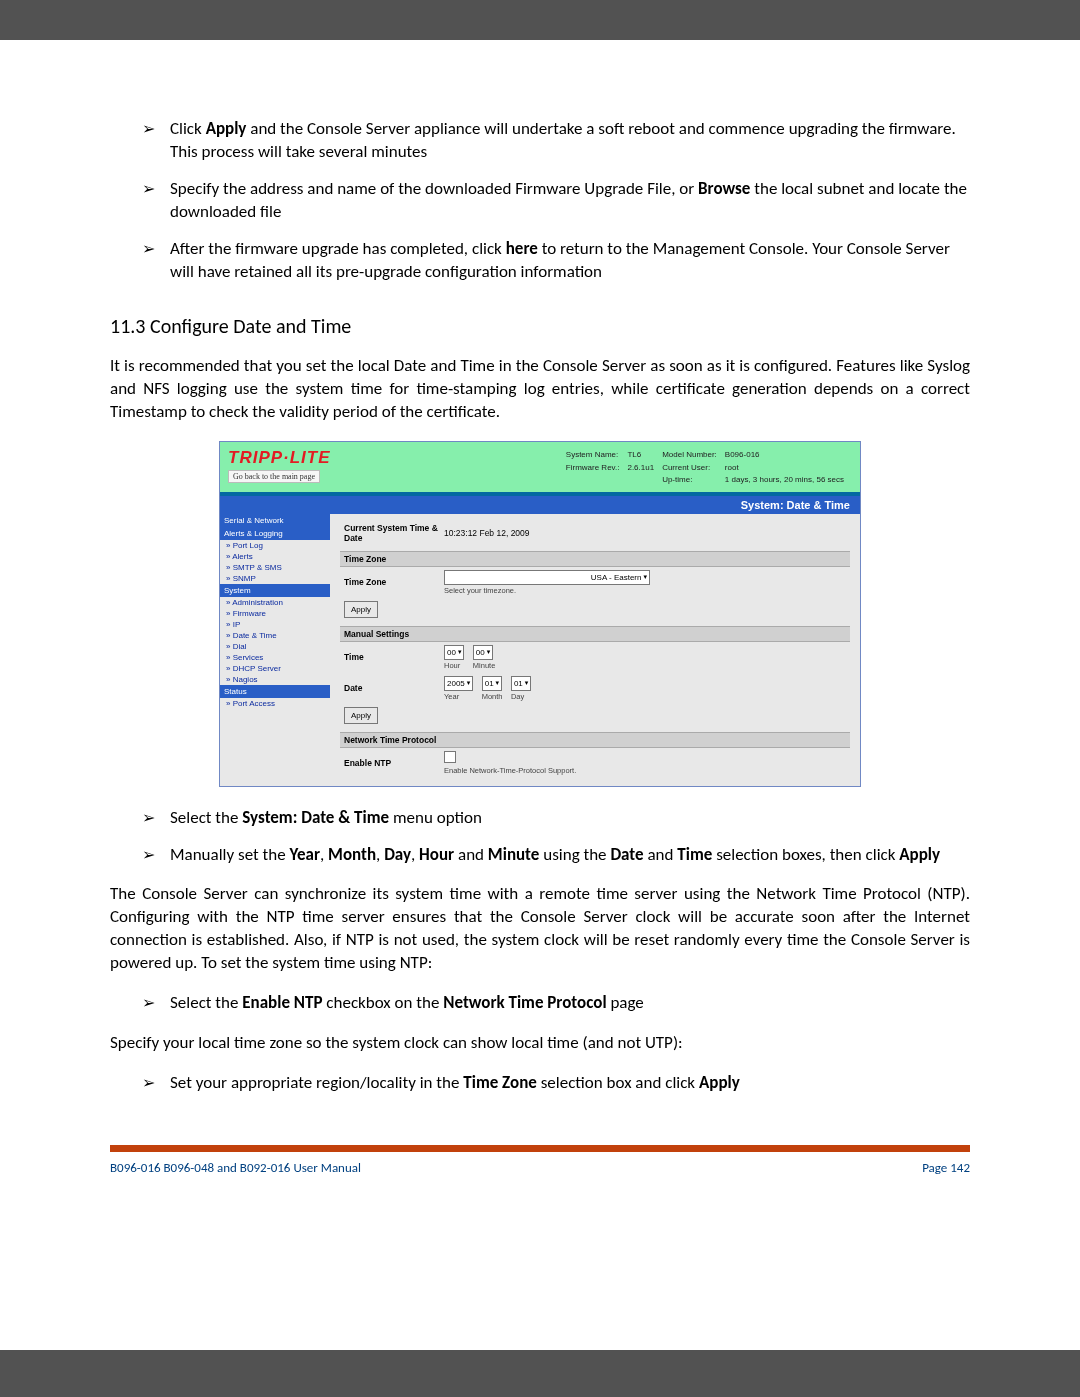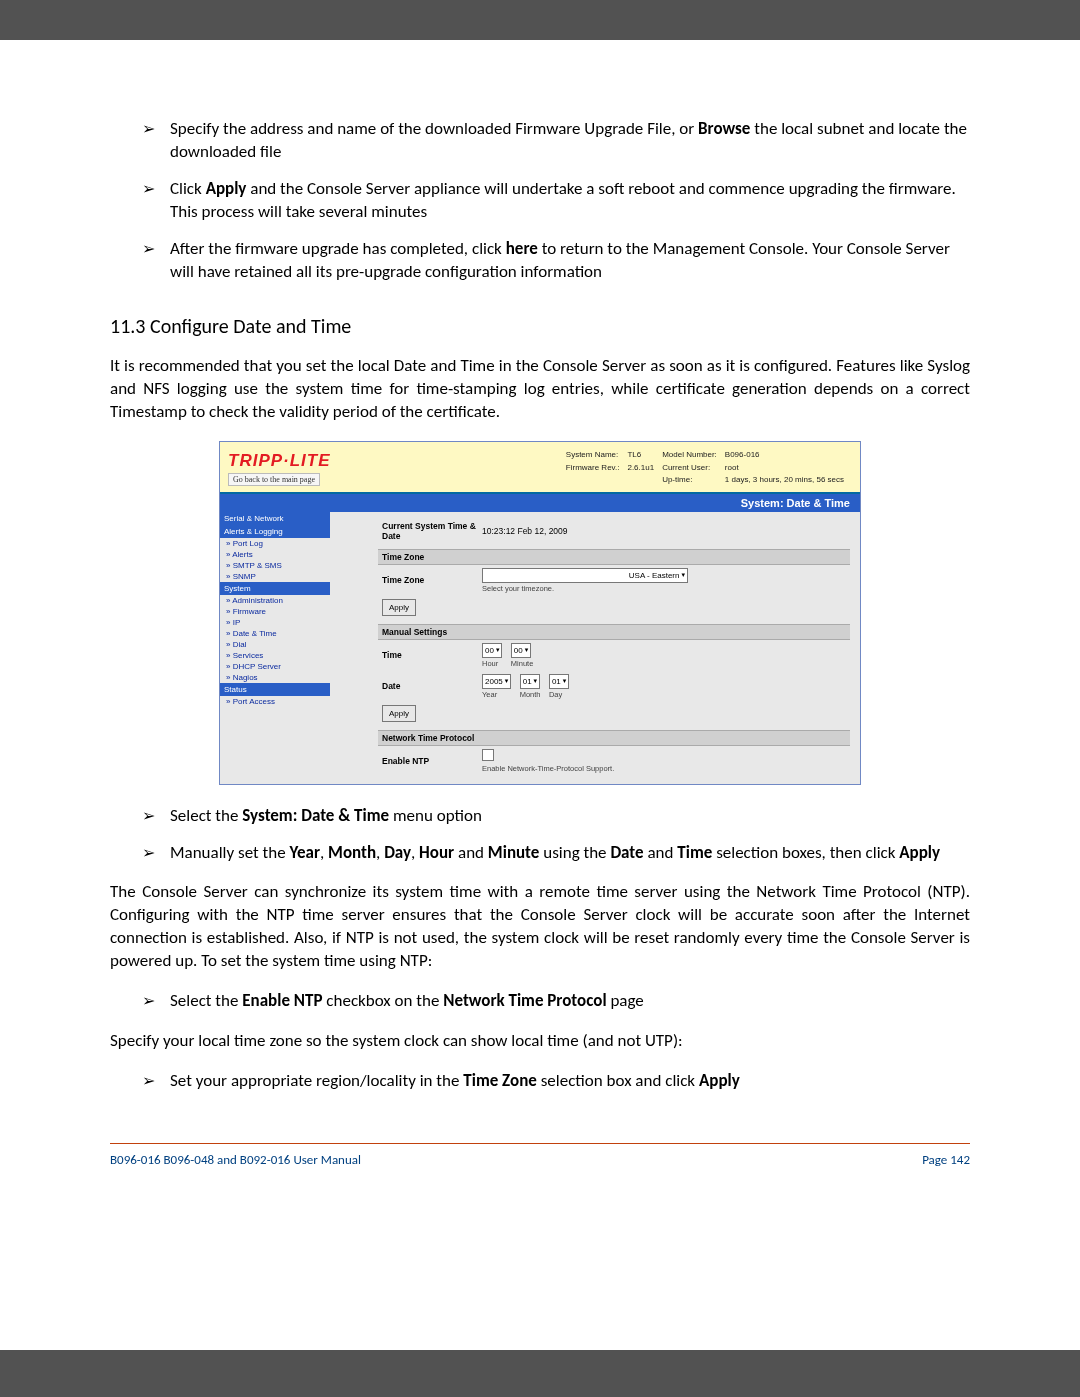--- a/index.html
+++ b/index.html
@@ -42,44 +42,44 @@
     font-size: 16px;
     color: #000;
   }
   h2.section {
     font-size: 20px;
     font-weight: normal;
     margin: 30px 0 10px 0;
   }
   .bold { font-weight: bold; }
   .footer {
-    border-top: 1px solid #c2410c;
+    border-top: 7px solid #c2410c;
     margin-top: 50px;
     padding-top: 8px;
     font-size: 13px;
     color: #004080;
     display: flex;
     justify-content: space-between;
   }
   
   .console {
     width: 640px;
     margin: 18px auto 20px auto;
     border: 1px solid #7088c4;
     background: #e8e8e8;
     font-size: 9px;
     font-family: Arial, sans-serif;
     color: #000;
   }
   .con-header {
-    background: #fef9c3;
-    border-bottom: 2px solid #0369a1;
+    background: #86efac;
+    border-bottom: 4px solid #0369a1;
     padding: 6px 8px 4px 8px;
     display: flex;
-    align-items: center;
+    align-items: flex-start;
   }
   .logo-box { flex: 1; }
   .logo-text {
     color: #e31b23;
     font-weight: 900;
     font-style: italic;
     font-size: 17px;
     letter-spacing: 1px;
   }
   .back-link {
@@ -102,21 +102,21 @@
   .hdr-info .k { color:#222; }
   .hdr-info .v { color:#222; }
   .con-titlebar {
     background: #295ec6;
     color: #fff;
     text-align: right;
     font-weight: bold;
     padding: 3px 10px;
     font-size: 11px;
   }
-  .con-body { display: flex; gap: 38px; }
+  .con-body { display: flex; }
   .sidebar {
     width: 110px;
     background: #e8e8e8;
     font-size: 8px;
     padding: 0;
   }
   .sb-cat {
     background: #295ec6;
     color: #fff;
     padding: 2px 4px;
@@ -164,24 +164,24 @@
   .mini-label { font-size:7.5px; color:#444; margin-top:1px; }
   .tz-row .dropbox { width: 200px; justify-content: flex-end;}
 </style>
 </head>
 <body>
 
 <div class="page">
 
   <ul class="arrow-list">
     <li>
+      <span>Click </span><span class="bold">Apply</span><span> and the Console Server appliance will undertake a soft reboot and commence upgrading the firmware. This process will take several minutes</span>
+    </li>
+    <li>
       <span>Specify the address and name of the downloaded Firmware Upgrade File, or </span><span class="bold">Browse</span><span> the local subnet and locate the downloaded file</span>
-    </li>
-    <li>
-      <span>Click </span><span class="bold">Apply</span><span> and the Console Server appliance will undertake a soft reboot and commence upgrading the firmware. This process will take several minutes</span>
     </li>
     <li>
       <span>After the firmware upgrade has completed, click </span><span class="bold">here</span><span> to return to the Management Console. Your Console Server will have retained all its pre-upgrade configuration information</span>
     </li>
   </ul>
 
   <h2 class="section">11.3   Configure Date and Time</h2>
   <p class="body-text">It is recommended that you set the local Date and Time in the Console Server as soon as it is configured. Features like Syslog and NFS logging use the system time for time-stamping log entries, while certificate generation depends on a correct Timestamp to check the validity period of the certificate.</p>
 
   <div class="console">

